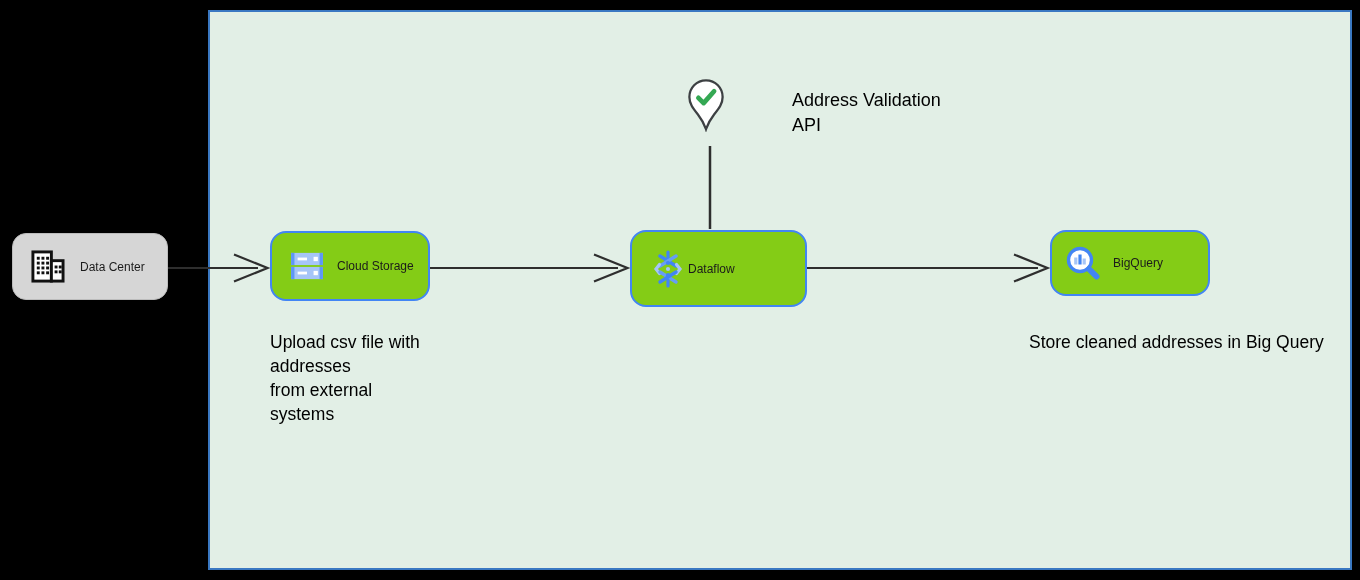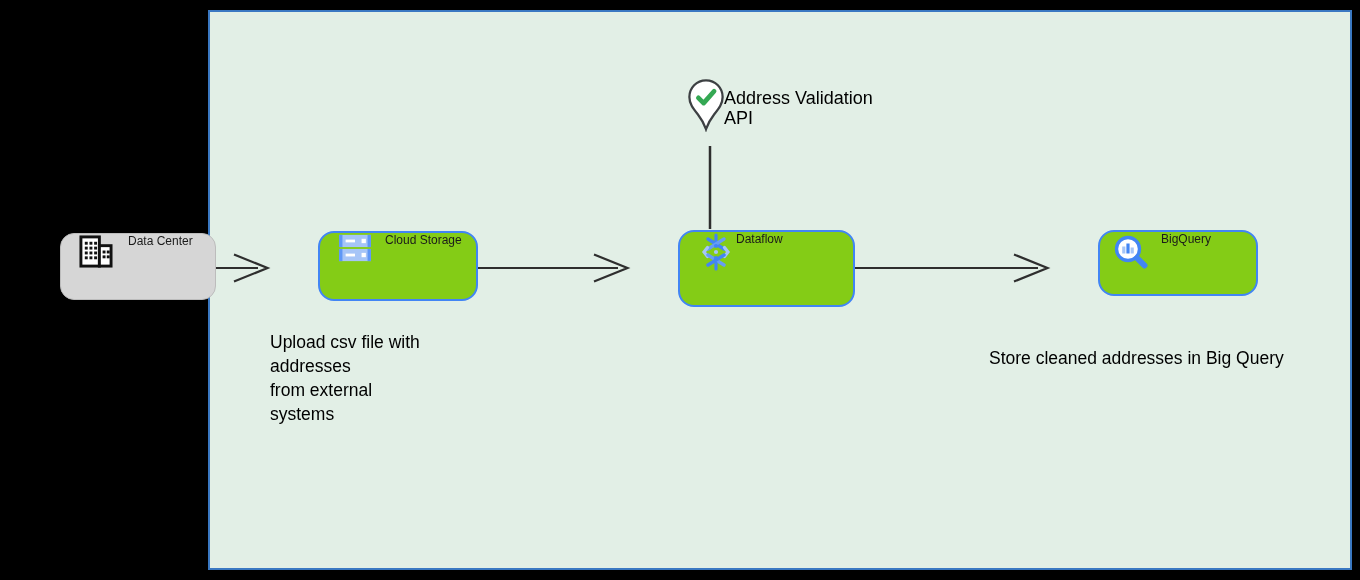--- a/index.html
+++ b/index.html
@@ -1,33 +1,33 @@
 <!DOCTYPE html>
 <html><head>
 <meta charset="utf-8">
 <style>
   html,body{margin:0;padding:0;background:#000;}
   .canvas{position:relative;width:1360px;height:580px;background:#000000;
           font-family:"Liberation Sans",sans-serif;overflow:hidden;}
   .cloud-zone{position:absolute;left:208px;top:10px;width:1144px;height:560px;
           background:#e2efe6;border:2px solid #3a78c2;box-sizing:border-box;}
   .connectors{position:absolute;left:0;top:0;width:1360px;height:580px;pointer-events:none;}
-  .node{position:absolute;display:flex;align-items:flex-start;box-sizing:border-box;cursor:default;margin-left:48px;}
+  .node{position:absolute;display:flex;align-items:center;box-sizing:border-box;cursor:default;}
   .node-label{font-size:12px;color:#1b1b1b;white-space:nowrap;}
   .node-datacenter{left:12px;top:233px;width:156px;height:67px;background:#d6d6d6;
           border:1px solid #bcbcbc;border-radius:14px;padding-left:16px;gap:14px;}
   .node-service{background:#84cc16;border:2px solid #4285f4;border-radius:16px;}
   .node-cloudstorage{left:270px;top:231px;width:160px;height:70px;padding-left:18px;gap:13px;}
   .node-dataflow{left:630px;top:230px;width:177px;height:77px;padding-left:16px;gap:0;}
   .node-bigquery{left:1050px;top:230px;width:160px;height:66px;padding-left:11px;gap:10px;}
   .caption{position:absolute;color:#000000;font-size:17.5px;line-height:24px;white-space:pre-line;}
   .caption-cloudstorage{left:270px;top:330px;}
   .caption-dataflow{left:565px;top:330px;}
-  .caption-bigquery{left:989px;top:330px;margin-top:16px;}
-  .av-label{position:absolute;left:724px;top:88px;font-size:18px;line-height:20px;
+  .caption-bigquery{left:1029px;top:330px;}
+  .av-label{position:absolute;left:792px;top:88px;font-size:18px;line-height:25px;
           white-space:pre-line;color:#000000;}
   .pin{position:absolute;left:687px;top:78px;line-height:0;}
   .icon{flex:0 0 auto;line-height:0;}
 </style>
 </head>
 <body>
 
 <div class="canvas">
 
   <div class="cloud-zone"></div>

